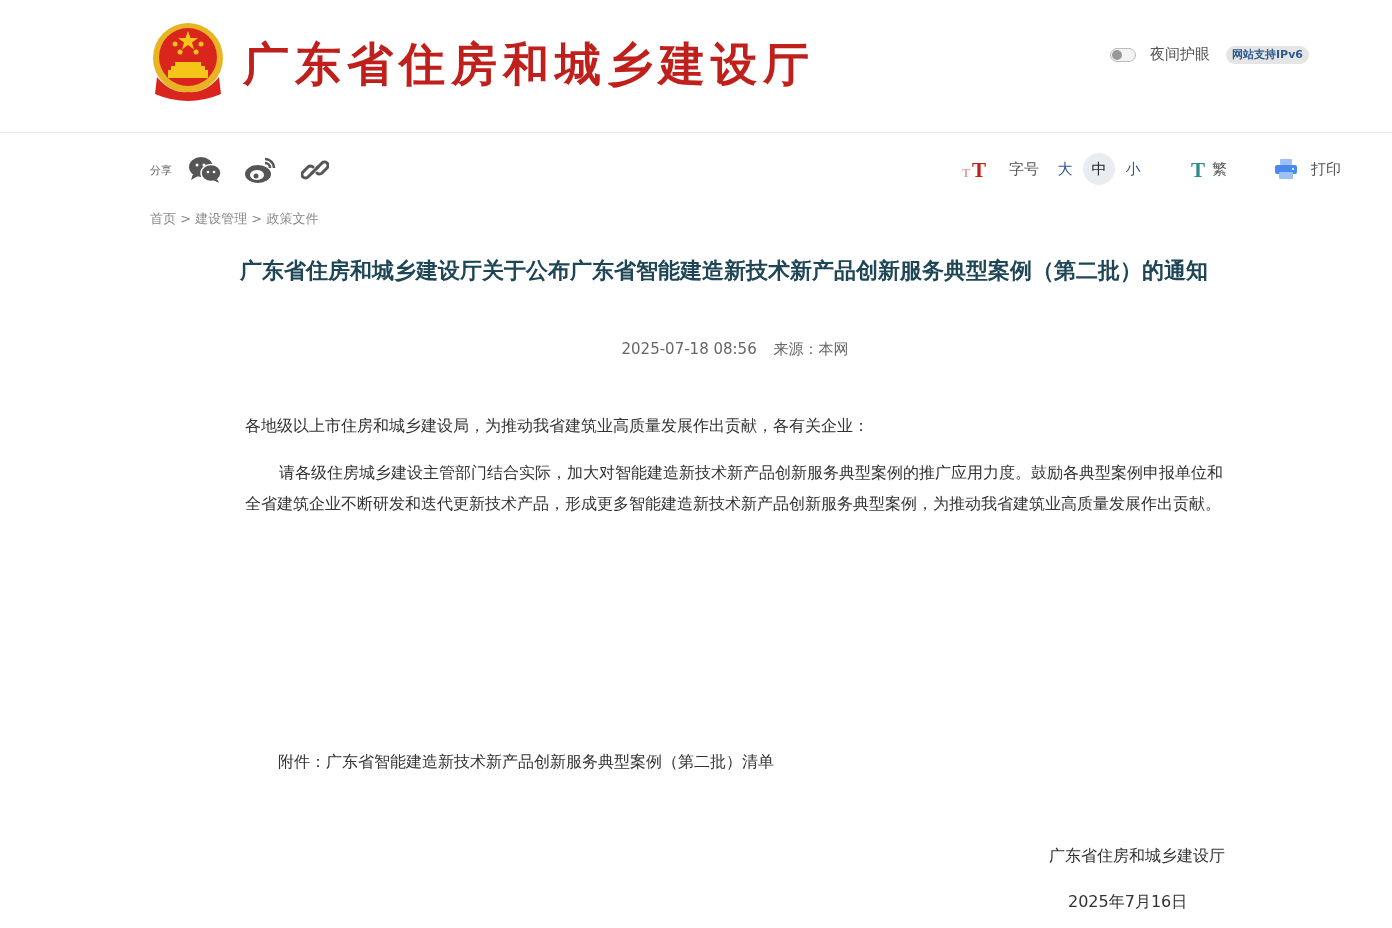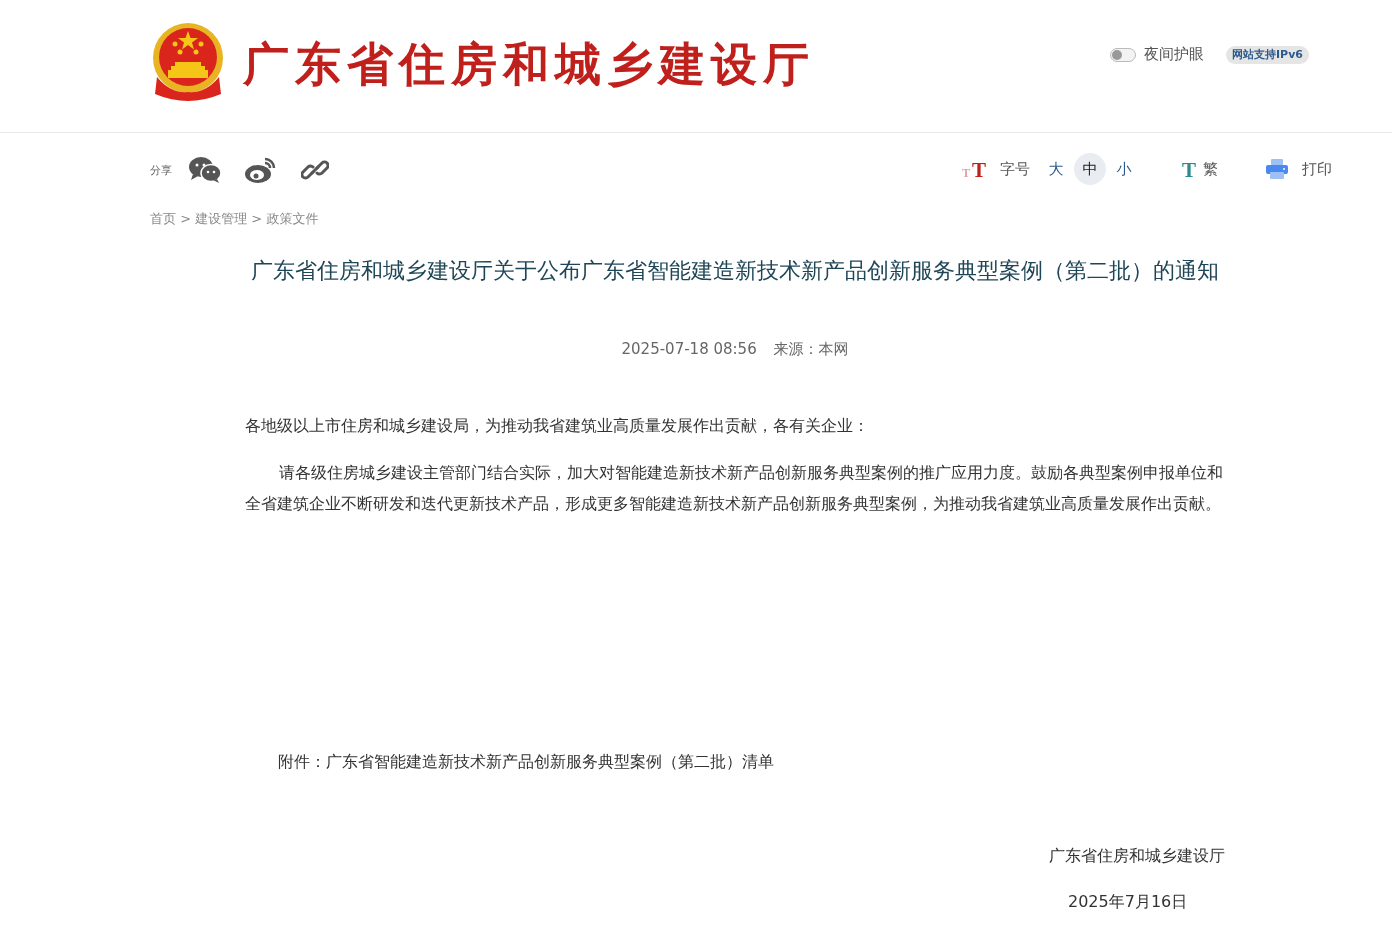--- a/index.html
+++ b/index.html
@@ -1,33 +1,33 @@
 <!DOCTYPE html>
 <html><head>
 <meta charset="utf-8">
 <style>
   html,body{margin:0;padding:0;background:#fff;}
   body{width:1392px;height:928px;overflow:hidden;position:relative;font-family:"DejaVu Sans","Liberation Sans",sans-serif;color:#333;}
   .header{position:absolute;left:0;top:0;width:1392px;height:132px;border-bottom:1px solid #e8e8e8;}
   .emblem{position:absolute;left:151px;top:22px;width:74px;height:80px;}
   .site-title{position:absolute;left:243px;top:34px;font-size:46px;font-weight:bold;color:#c0201c;letter-spacing:6px;font-family:"DejaVu Serif","Liberation Serif",serif;line-height:60px;white-space:nowrap;}
-  .night{position:absolute;left:1110px;top:45px;display:flex;align-items:center;gap:8px;font-size:15px;color:#555;}
+  .night{position:absolute;left:1110px;top:45px;display:flex;align-items:center;gap:14px;font-size:15px;color:#555;}
   .toggle{width:26px;height:14px;border-radius:8px;border:1px solid #bbb;background:#f3f3f3;position:relative;box-sizing:border-box;}
   .toggle::before{content:"";position:absolute;left:1px;top:1px;width:10px;height:10px;border-radius:50%;background:#999;}
   .ipv6{position:absolute;left:1226px;top:46px;background:#e5e5e5;color:#2d5a8e;font-size:11px;font-weight:bold;padding:1px 6px;border-radius:9px;line-height:16px;}
   .share{position:absolute;left:150px;top:155px;display:flex;align-items:center;gap:4px;font-size:11px;color:#666;}
   .share .lbl{margin-right:12px;}
   .share .ic{width:34px;height:30px;margin-right:17px;display:flex;align-items:center;justify-content:center;}
   .tools{position:absolute;left:962px;top:152px;display:flex;align-items:center;font-size:15px;color:#555;height:34px;}
   .fs{display:flex;align-items:center;}
   .size-btn{width:32px;height:32px;border-radius:50%;display:flex;align-items:center;justify-content:center;color:#2d5a8e;margin-left:2px;}
   .size-btn.active{background:#e9edf2;color:#222;}
   .crumb{position:absolute;left:150px;top:210px;font-size:13px;color:#888;}
   .crumb span{color:#888;}
-  .title{position:absolute;left:240px;top:253px;width:990px;text-align:center;font-size:22px;font-weight:normal;color:#1f4656;line-height:35px;}
+  .title{position:absolute;left:240px;top:253px;width:990px;font-size:22px;font-weight:bold;color:#1f4656;line-height:35px;}
   .meta{position:absolute;left:0;top:340px;width:1470px;text-align:center;font-size:15px;color:#666;}
   .body{position:absolute;left:245px;top:410px;width:980px;font-size:16px;color:#333;line-height:31px;}
   .body p{margin:0;}
   .p0{margin-bottom:16px !important;}
   .p1{text-indent:34px;margin-bottom:14px !important;}
   .p2{text-indent:34px;}
   .attach{position:absolute;left:278px;top:752px;font-size:16px;color:#333;}
   .sign{position:absolute;right:167px;top:846px;font-size:16px;color:#333;text-align:right;}
   .date{position:absolute;left:1068px;top:892px;font-size:16px;color:#333;text-align:right;}
 </style>
@@ -89,21 +89,21 @@
       </svg>
   </span>
 </div>
 
 <div class="tools">
   <div class="fs">
     <svg width="26" height="20" viewBox="0 0 26 20">
         <text x="0" y="18" font-size="12" font-weight="bold" fill="#e8a0a0" font-family="Liberation Serif, serif">T</text>
         <text x="10" y="18" font-size="21" font-weight="bold" fill="#c0201c" font-family="Liberation Serif, serif">T</text>
       </svg>
-    <span style="margin-left:12px;margin-right:8px">字号</span>
+    <span style="margin-left:21px;margin-right:8px">字号</span>
     <span class="size-btn">大</span>
     <span class="size-btn active">中</span>
     <span class="size-btn">小</span>
   </div>
   <div style="display:flex;align-items:center;margin-left:42px">
     <svg width="18" height="20" viewBox="0 0 18 20">
         <text x="0" y="18" font-size="21" font-weight="bold" fill="#2a8c8c" font-family="Liberation Serif, serif">T</text>
       </svg>
     <span style="margin-left:3px">繁</span>
   </div>

